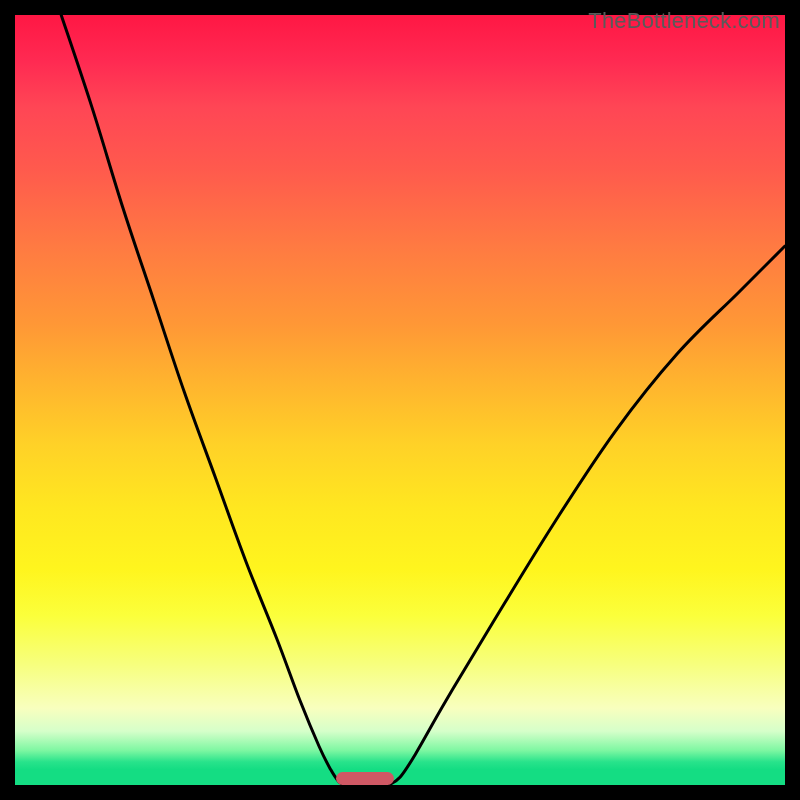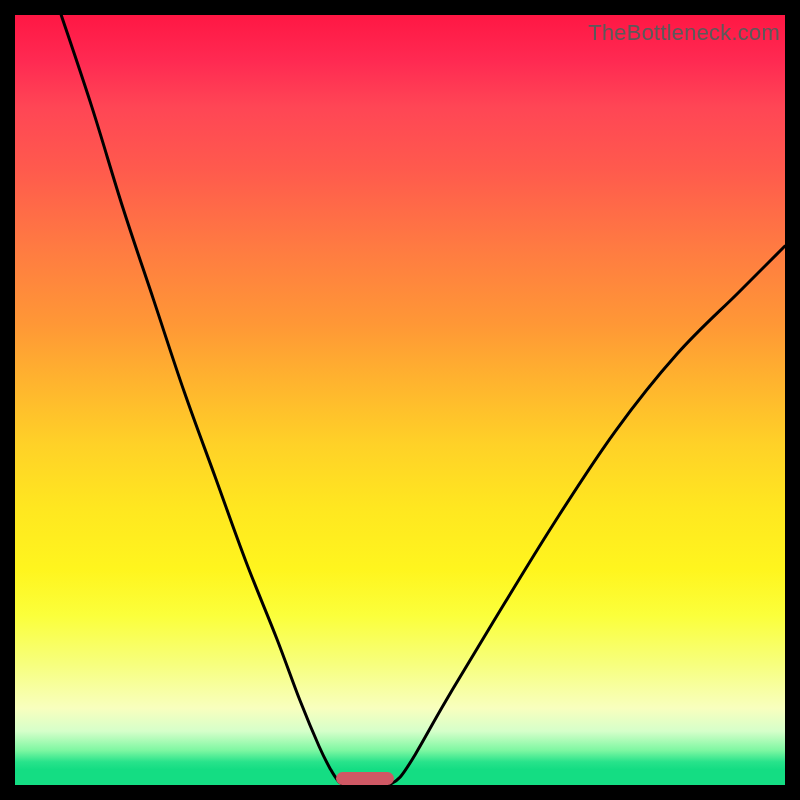--- a/index.html
+++ b/index.html
@@ -33,21 +33,21 @@
       #f8ffbe 90%,
       #d6ffca 93%,
       #7ef7a2 95.5%,
       #28e38b 97%,
       #14dd83 98%,
       #14dd83 100%
     );
   }
   .watermark {
     position: absolute;
-    top: 20px;
+    top: 8px;
     right: 20px;
     color: #5a5a5a;
     font-size: 22px;
     font-weight: 500;
     letter-spacing: 0.2px;
     z-index: 5;
   }
   svg.curve {
     position: absolute;
     left: 15px;

